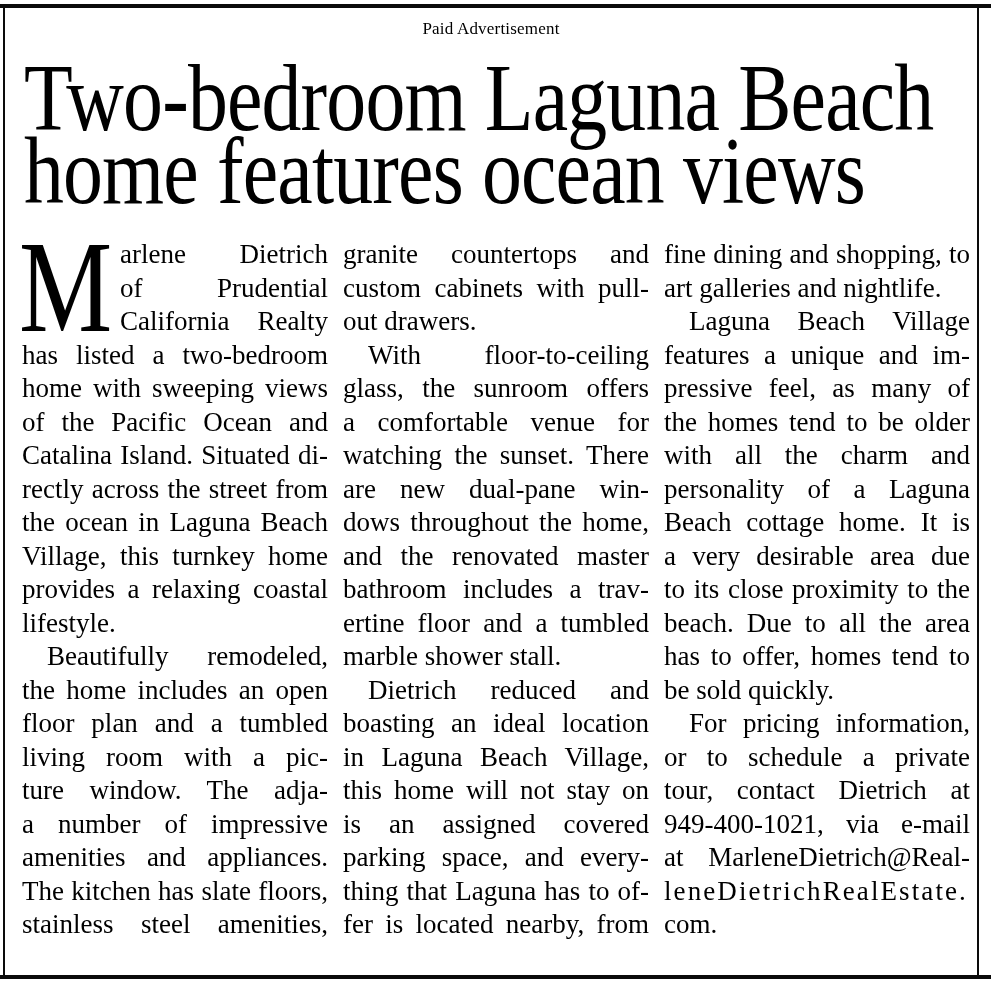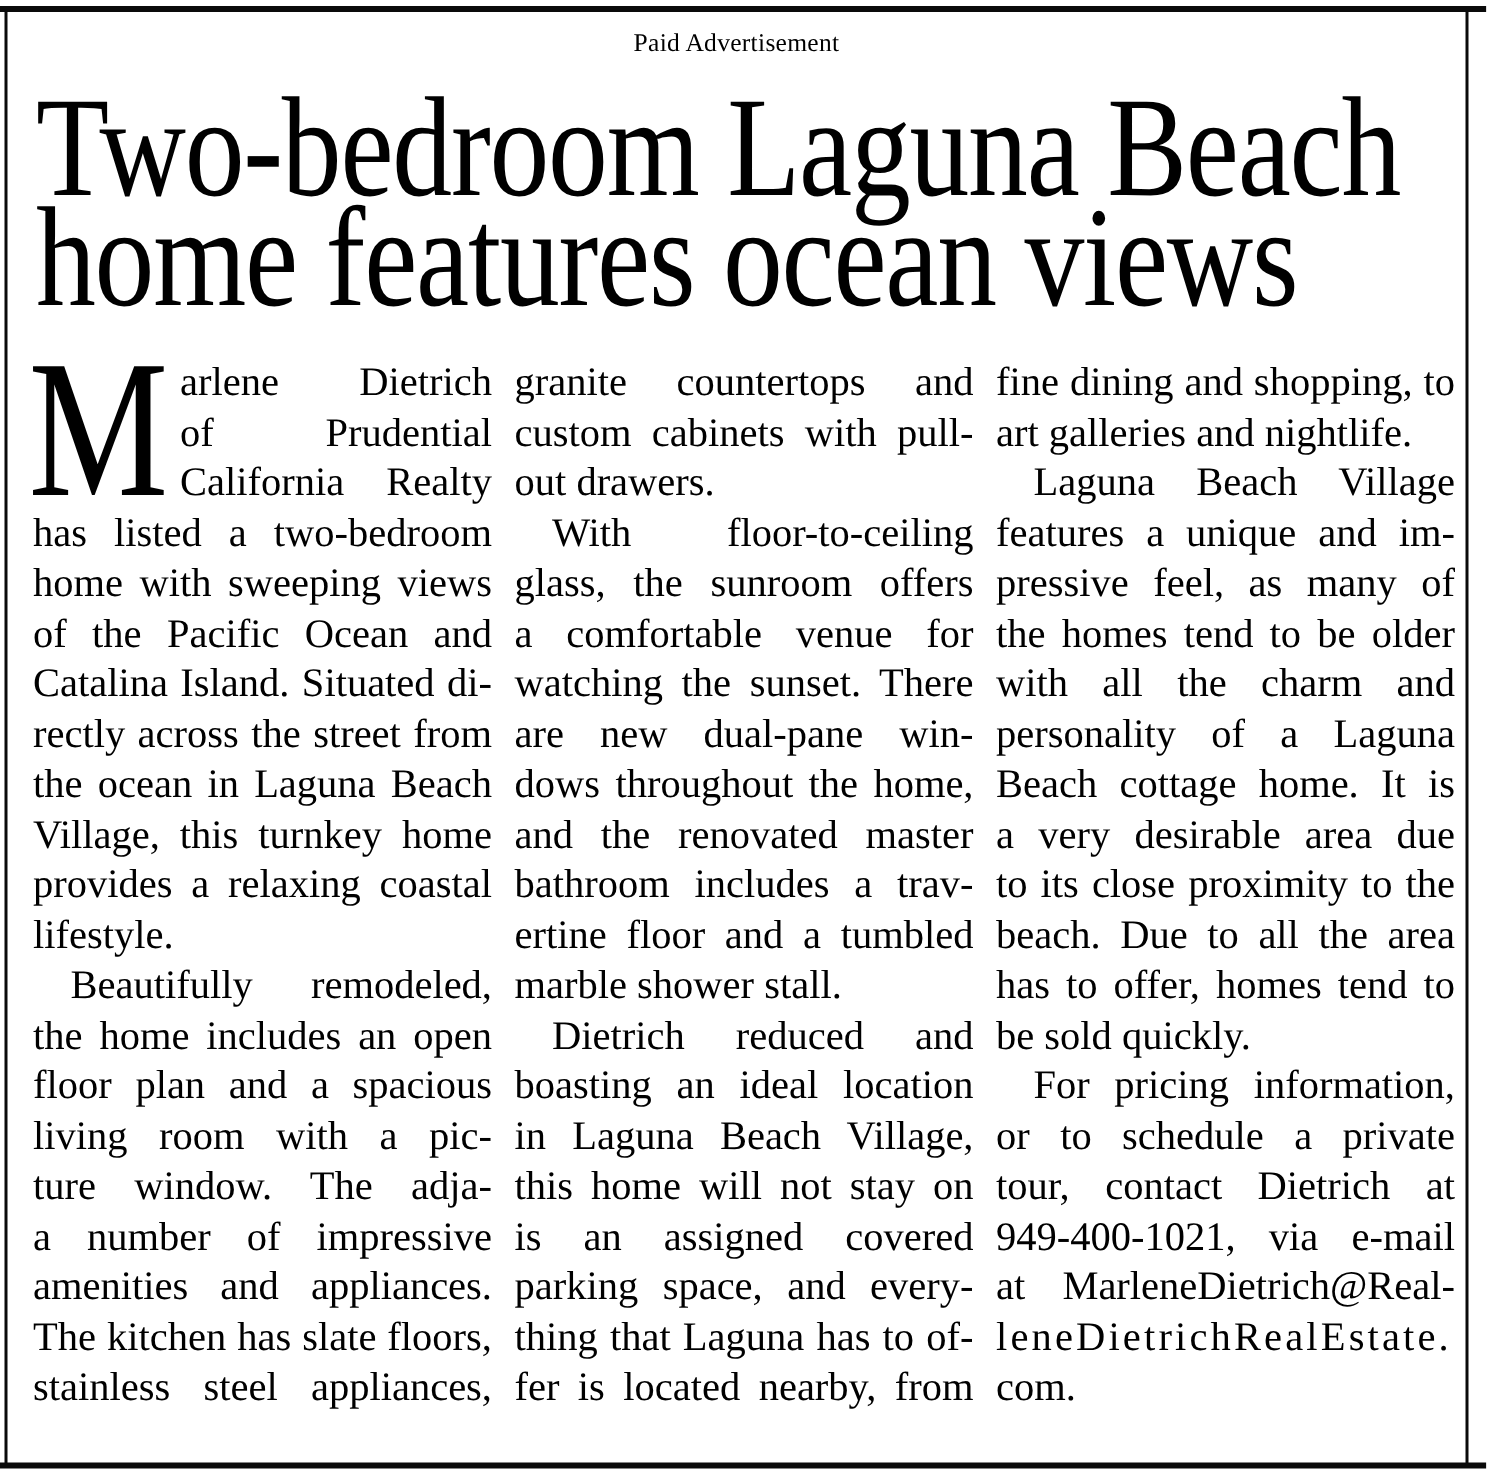--- a/index.html
+++ b/index.html
@@ -99,27 +99,27 @@
         <div class="line">home with sweeping views</div>
         <div class="line">of the Pacific Ocean and</div>
         <div class="line">Catalina Island. Situated di-</div>
         <div class="line">rectly across the street from</div>
         <div class="line">the ocean in Laguna Beach</div>
         <div class="line">Village, this turnkey home</div>
         <div class="line">provides a relaxing coastal</div>
         <div class="line last">lifestyle.</div>
         <div class="line indent">Beautifully remodeled,</div>
         <div class="line">the home includes an open</div>
-        <div class="line">floor plan and a spacious</div>
+        <div class="line">floor plan and a tumbled</div>
         <div class="line">living room with a pic-</div>
         <div class="line">ture window. The adja-</div>
         <div class="line">a number of impressive</div>
         <div class="line">amenities and appliances.</div>
         <div class="line">The kitchen has slate floors,</div>
-        <div class="line">stainless steel appliances,</div>
+        <div class="line">stainless steel amenities,</div>
       </div>
     <div class="col" id="col-1">
         <div class="line">granite countertops and</div>
         <div class="line">custom cabinets with pull-</div>
         <div class="line last">out drawers.</div>
         <div class="line indent">With floor-to-ceiling</div>
         <div class="line">glass, the sunroom offers</div>
         <div class="line">a comfortable venue for</div>
         <div class="line">watching the sunset. There</div>
         <div class="line">are new dual-pane win-</div>

